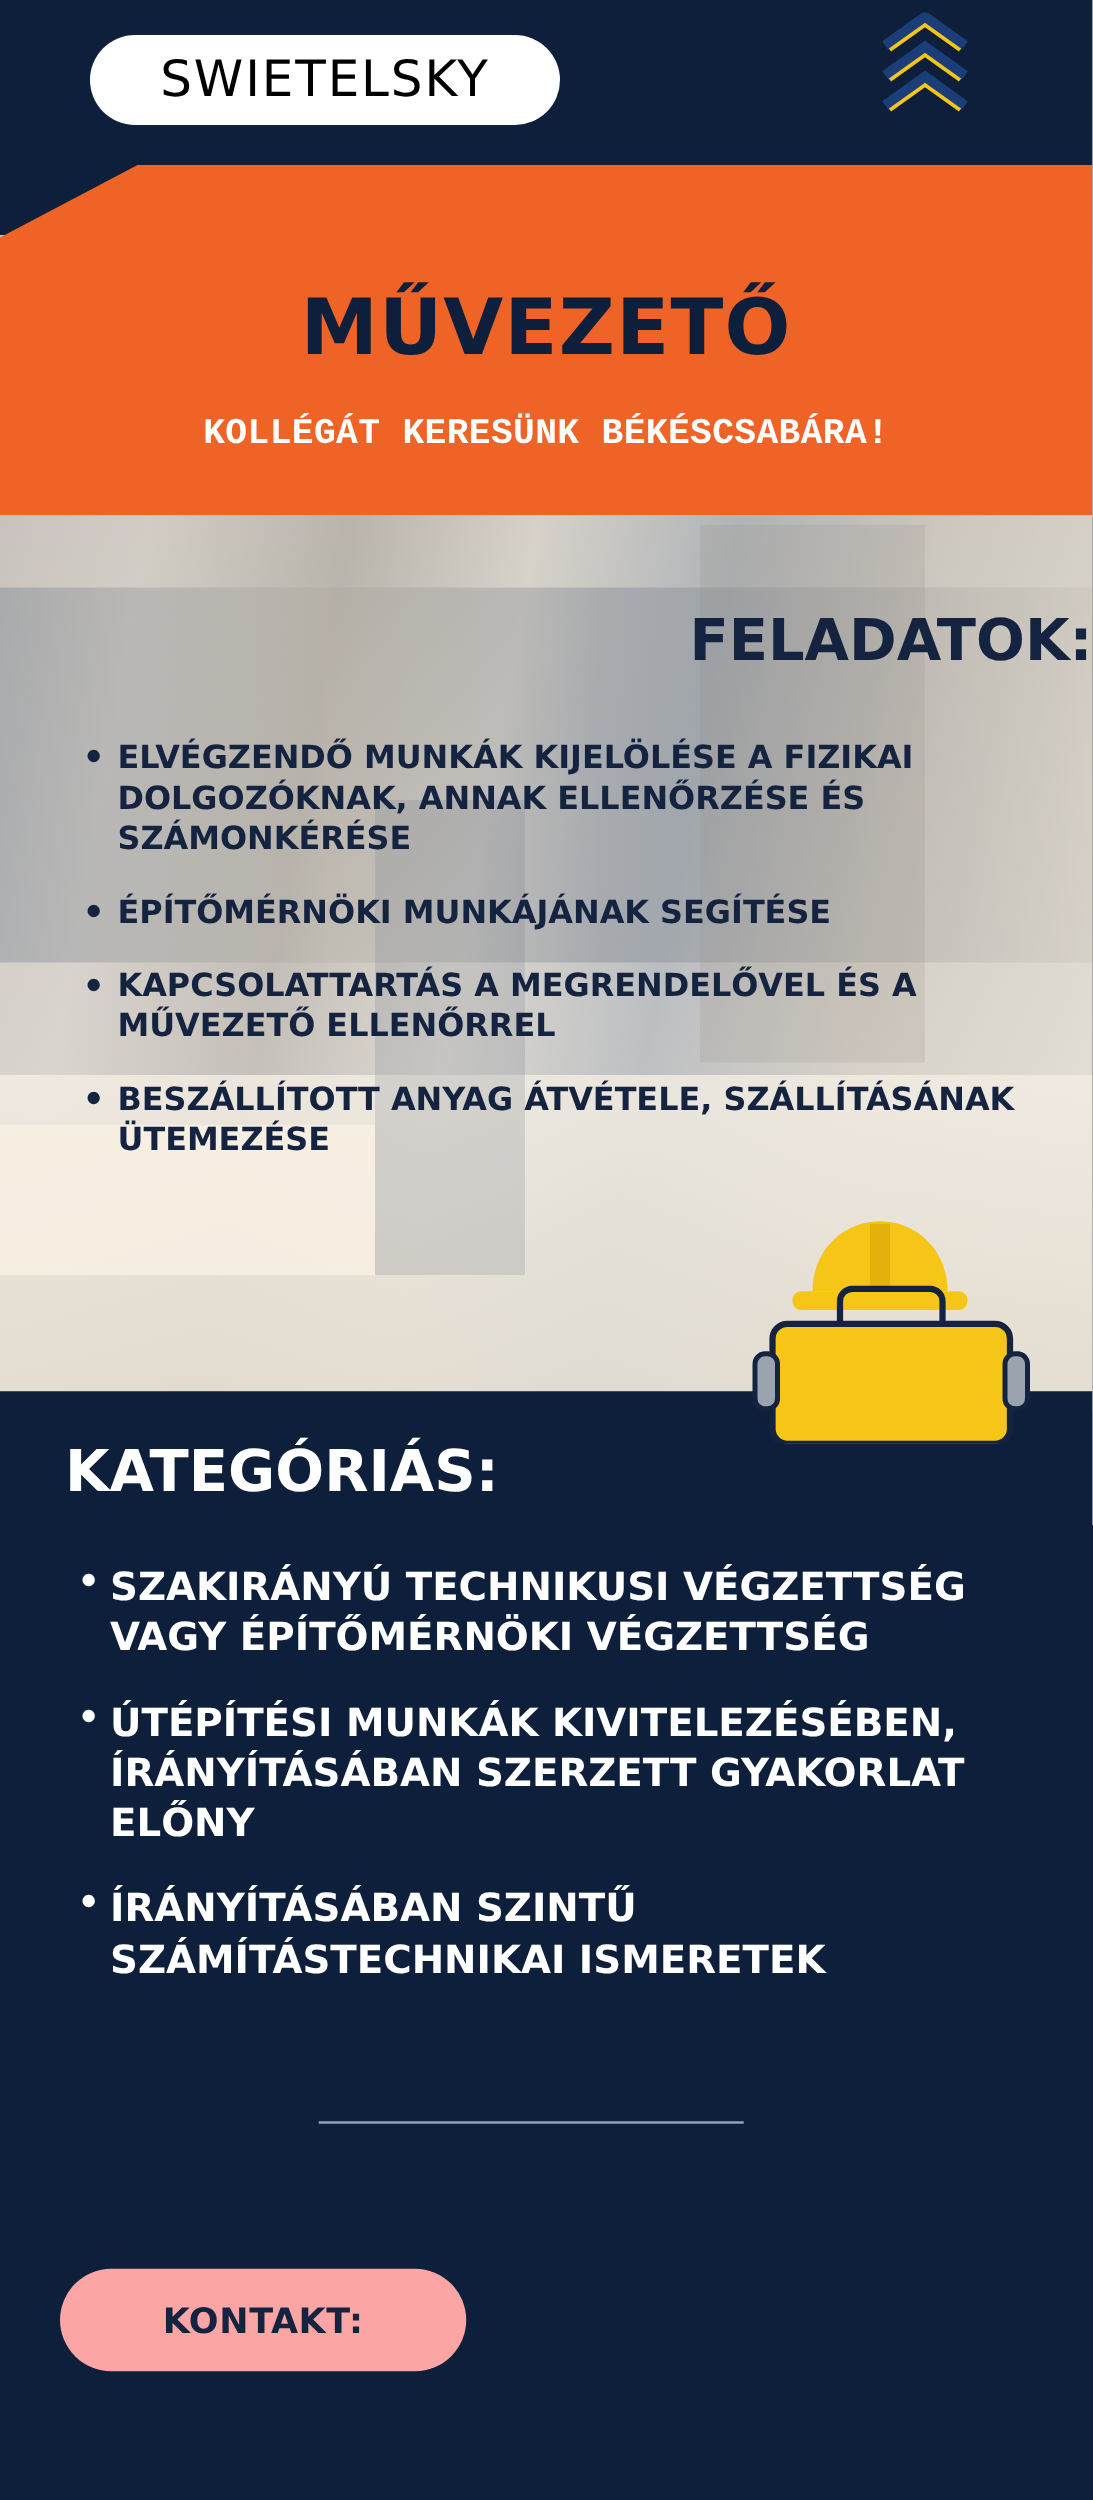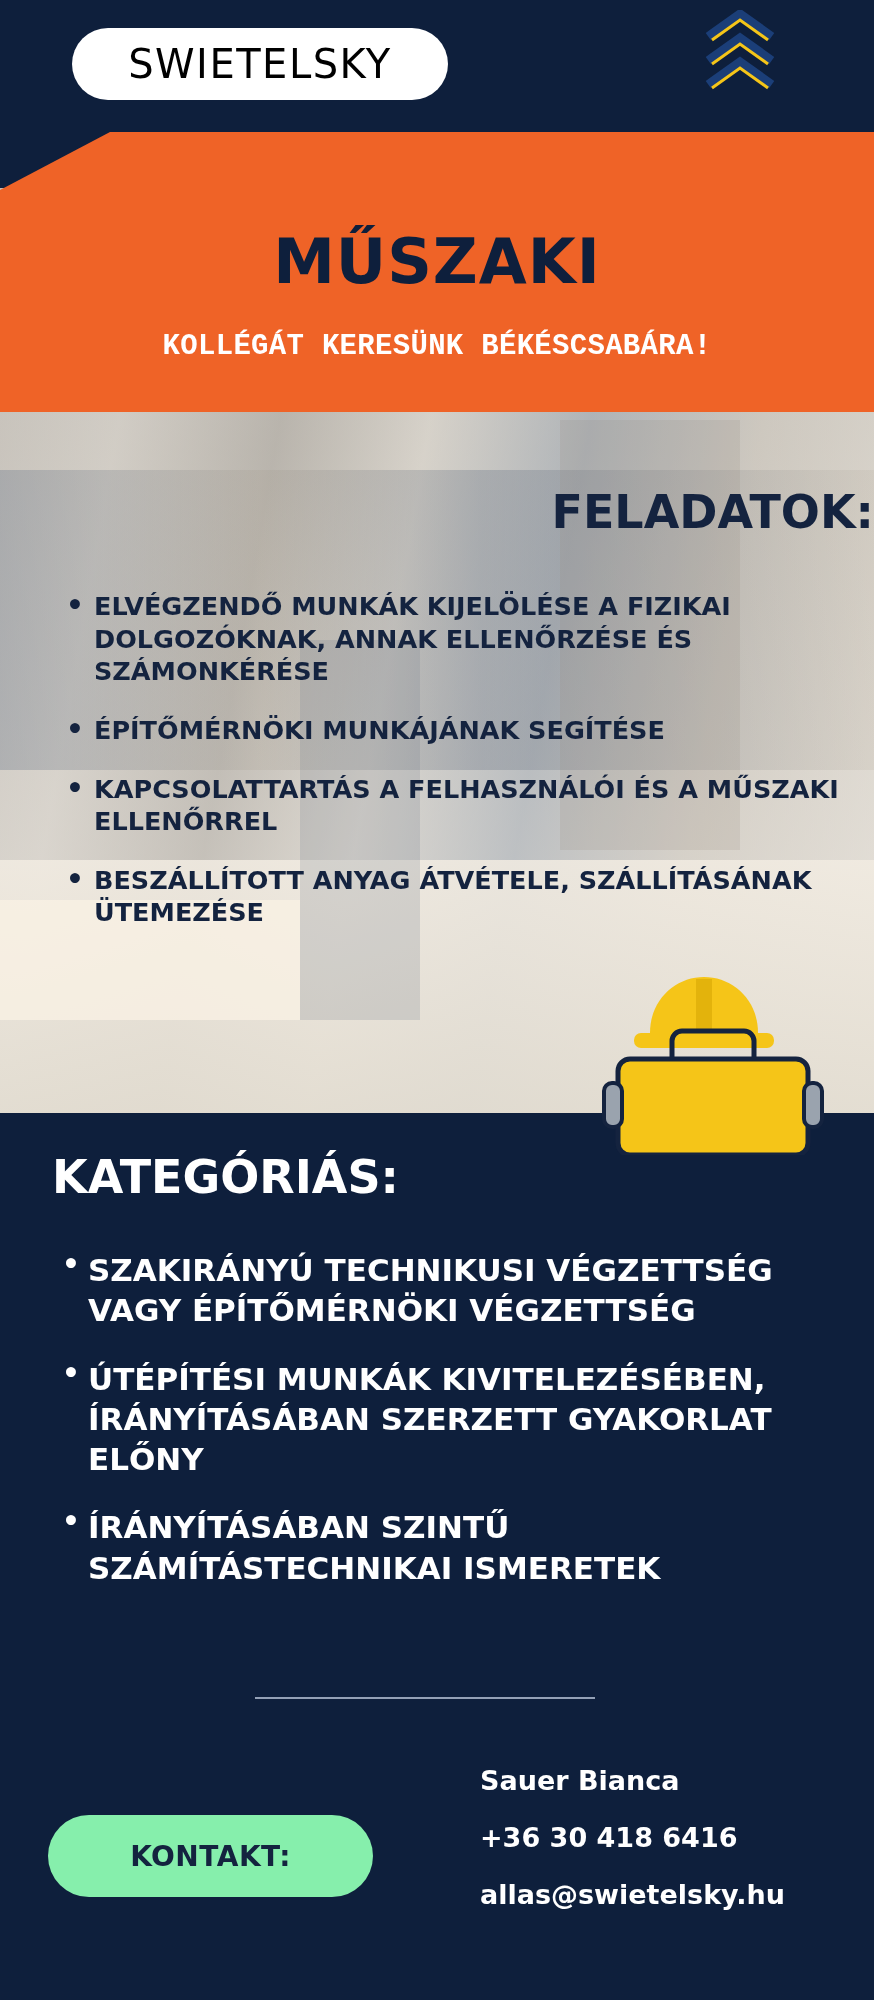--- a/index.html
+++ b/index.html
@@ -209,21 +209,21 @@
     position: absolute;
     left: 255px; top: 1697px;
     width: 340px; height: 2px;
     background: #93a0b6;
   }
 
   .contact-btn {
     position: absolute;
     left: 48px; top: 1815px;
     width: 325px; height: 82px;
-    background: #86efac;
+    background: #fca5a5;
     border-radius: 41px;
     display: flex;
     align-items: center;
     justify-content: center;
     border: none;
     cursor: pointer;
   }
   .contact-btn span {
     font-family: "DejaVu Sans", sans-serif;
     font-weight: 700;
@@ -270,28 +270,28 @@
       </g>
       <g fill="none" stroke="#f5c518" stroke-width="3">
         <polyline points="12,30 40,10 68,30"></polyline>
         <polyline points="12,54 40,34 68,54"></polyline>
         <polyline points="12,78 40,58 68,78"></polyline>
       </g>
     </svg>
   </div>
 
   <div class="orange-band"></div>
-  <div class="job-title">MŰSZAKI</div>
+  <div class="job-title">MŰVEZETŐ</div>
   <div class="job-sub">KOLLÉGÁT KERESÜNK BÉKÉSCSABÁRA!</div>
 
   <div class="tasks-title">FELADATOK:</div>
   <ul class="tasks-list">
     <li>ELVÉGZENDŐ MUNKÁK KIJELÖLÉSE A FIZIKAI DOLGOZÓKNAK, ANNAK ELLENŐRZÉSE ÉS SZÁMONKÉRÉSE</li>
     <li>ÉPÍTŐMÉRNÖKI MUNKÁJÁNAK SEGÍTÉSE</li>
-    <li>KAPCSOLATTARTÁS A FELHASZNÁLÓI ÉS A MŰSZAKI ELLENŐRREL</li>
+    <li>KAPCSOLATTARTÁS A MEGRENDELŐVEL ÉS A MŰVEZETŐ ELLENŐRREL</li>
     <li>BESZÁLLÍTOTT ANYAG ÁTVÉTELE, SZÁLLÍTÁSÁNAK ÜTEMEZÉSE</li>
   </ul>
 
   <div class="lower-dark"></div>
 
   <div class="illus">
     <svg width="250" height="200" viewBox="0 0 250 200">
 
       <path d="M50 78 C50 44, 76 22, 104 22 C132 22, 158 44, 158 78 Z" fill="#f5c518"></path>
       <rect x="34" y="78" width="140" height="15" rx="7" fill="#f5c518"></rect>
@@ -312,19 +312,14 @@
     <li>ÚTÉPÍTÉSI MUNKÁK KIVITELEZÉSÉBEN, ÍRÁNYÍTÁSÁBAN SZERZETT GYAKORLAT ELŐNY</li>
     <li>ÍRÁNYÍTÁSÁBAN SZINTŰ SZÁMÍTÁSTECHNIKAI ISMERETEK</li>
   </ul>
 
   <div class="divider"></div>
 
   <button class="contact-btn">
     <span>KONTAKT:</span>
   </button>
 
-  <div class="contact-info">
-    <div>Sauer Bianca</div>
-    <div>+36 30 418 6416</div>
-    <div>allas@swietelsky.hu</div>
-  </div>
 
 </div>
 
 </body></html>

